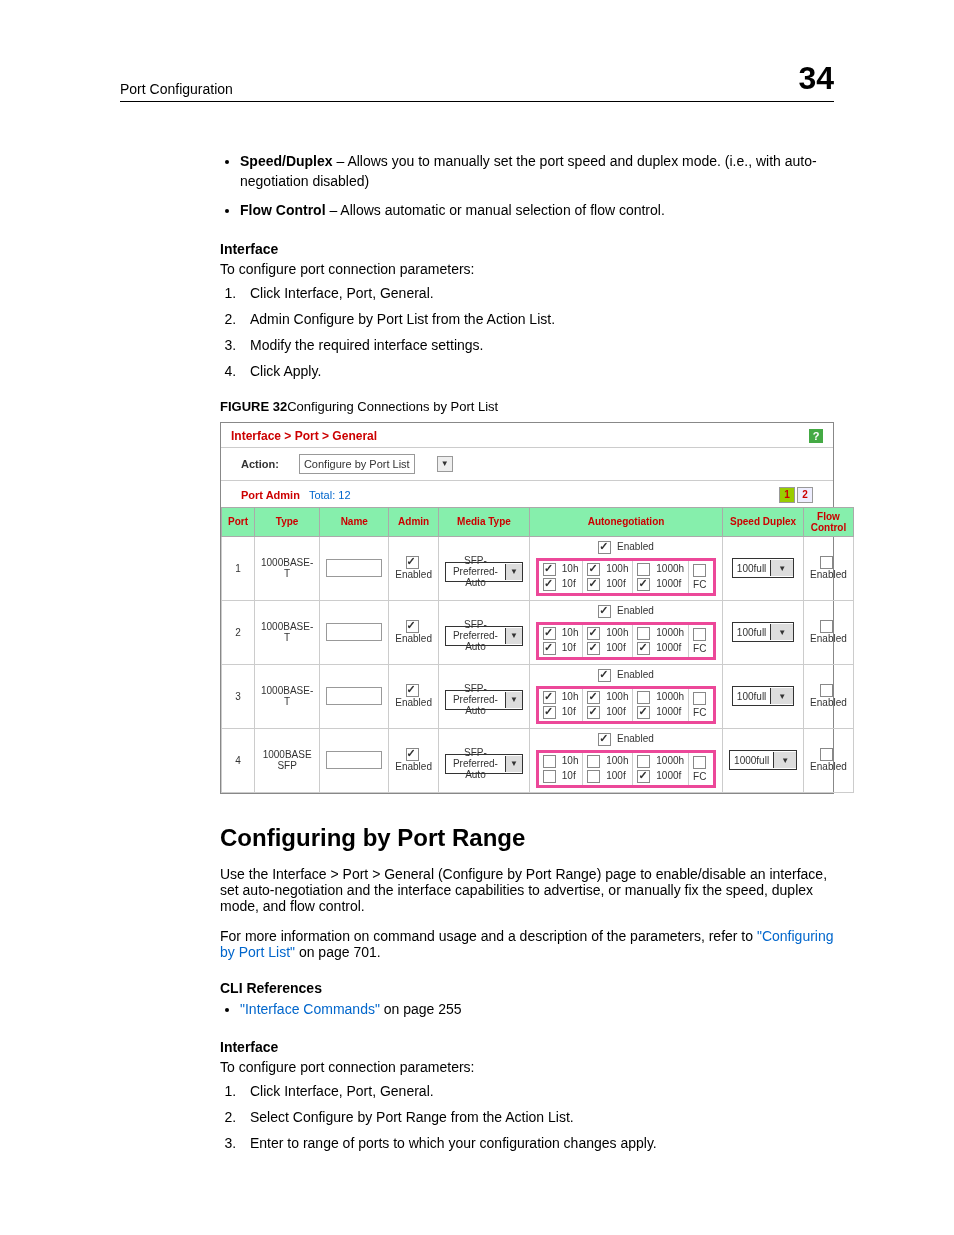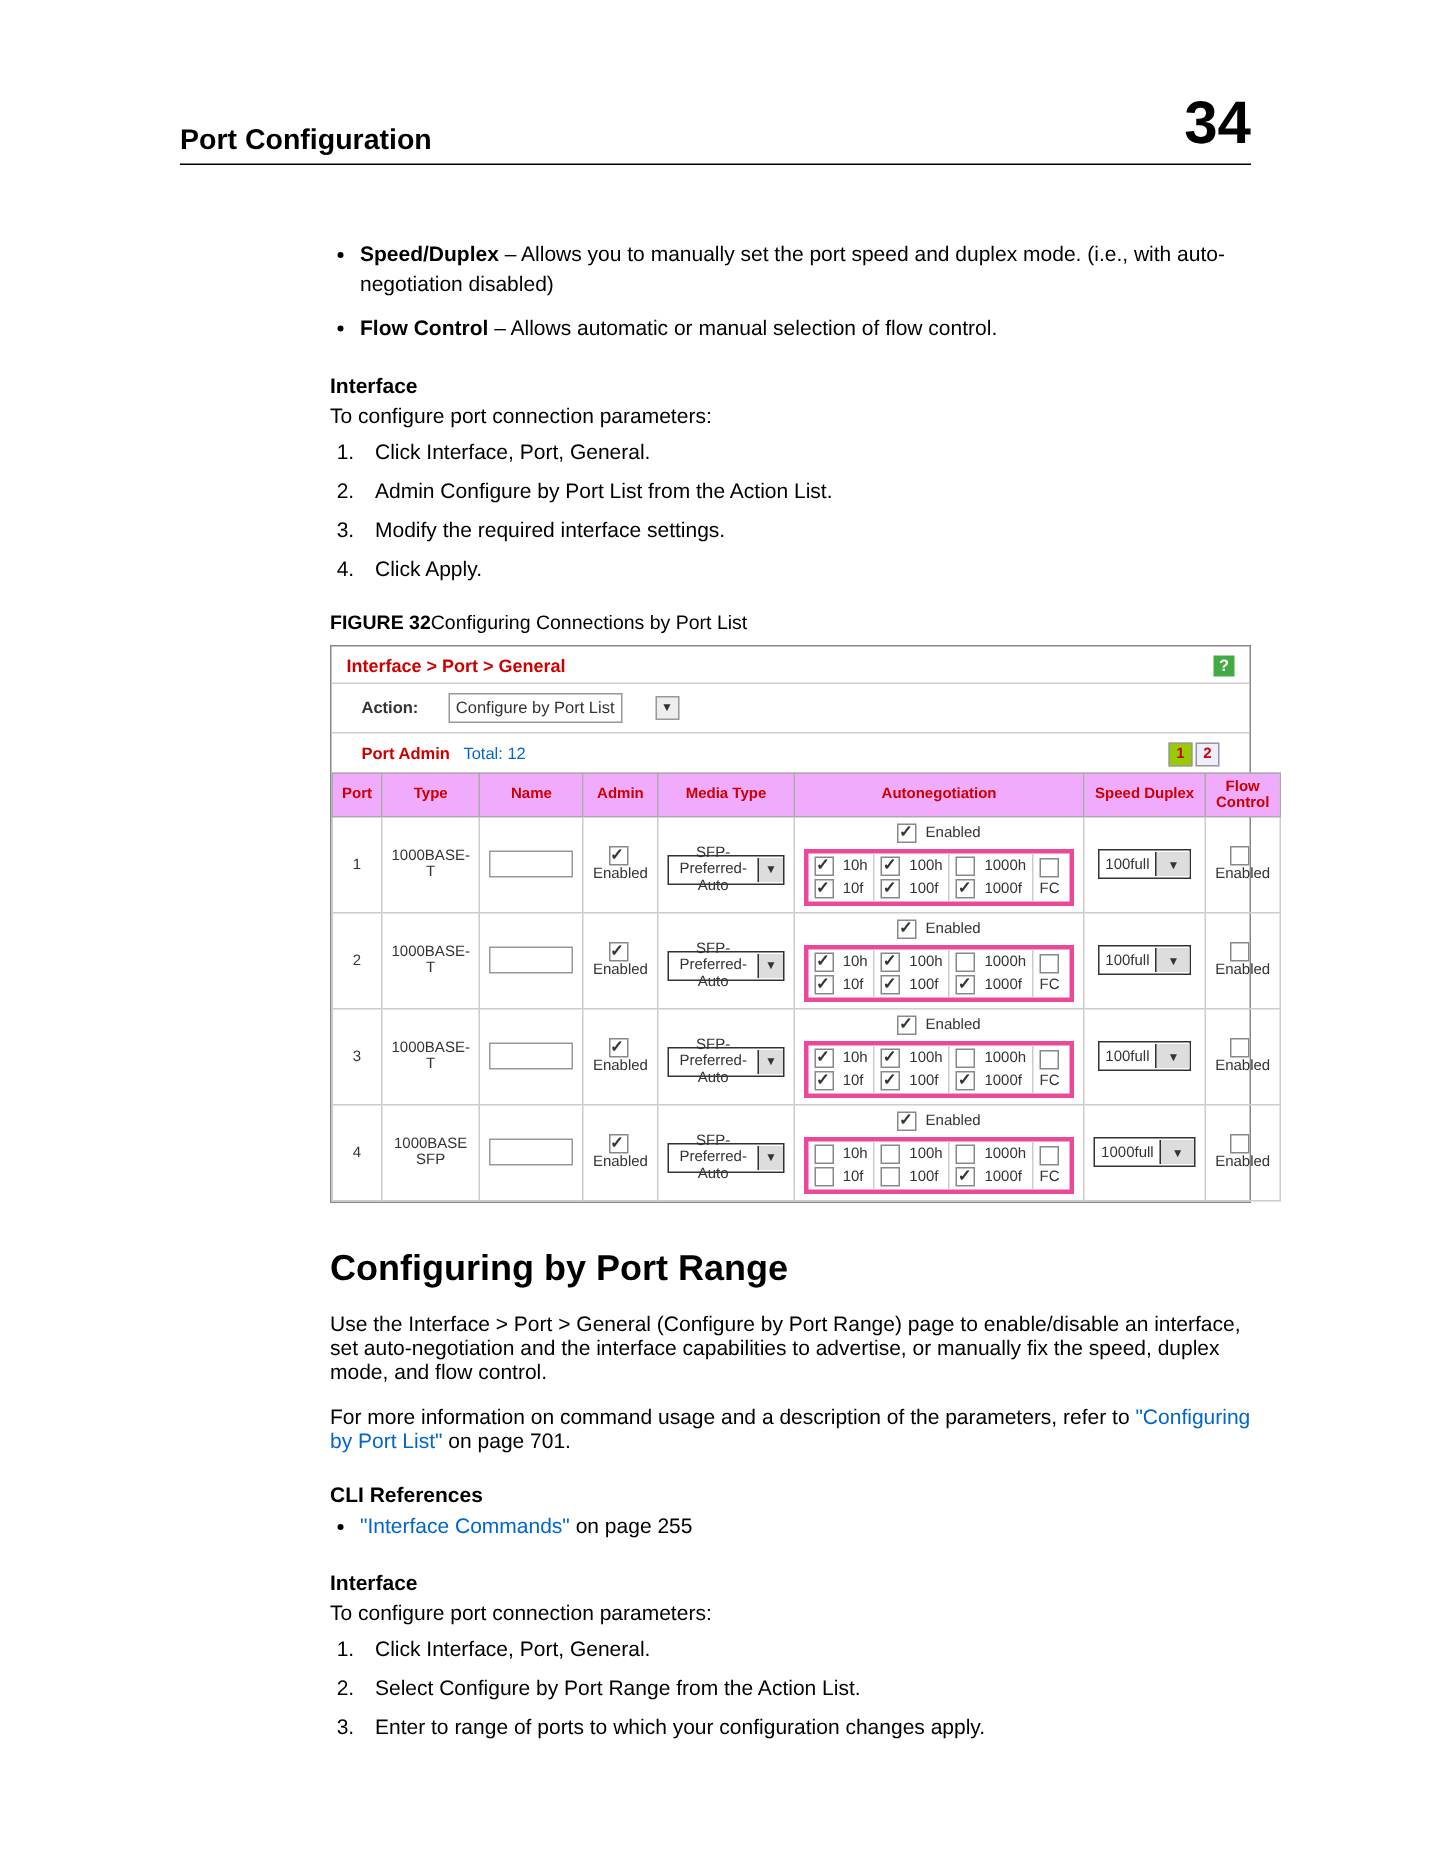--- a/index.html
+++ b/index.html
@@ -11,22 +11,22 @@
     background: #fff;
   }
   .header-row {
     display: flex;
     justify-content: space-between;
     align-items: flex-end;
     border-bottom: 1.5px solid #000;
     padding-bottom: 4px;
     margin-bottom: 50px;
   }
-  .header-left { font-size: 19px; font-weight: bold; }
-  .header-right { font-size: 40px; font-weight: bold; }
+  .header-left { font-size: 14px; }
+  .header-right { font-size: 32px; font-weight: bold; }
   .content-block { margin-left: 100px; margin-bottom: 20px; }
   ul.bullets { list-style: disc; padding-left: 20px; margin: 0 0 20px 0; }
   ul.bullets li { margin-bottom: 10px; line-height: 1.4; }
   .section-heading { font-weight: bold; margin-top: 20px; margin-bottom: 4px; }
   ol.steps { padding-left: 20px; margin: 8px 0 20px 0; }
   ol.steps li { margin-bottom: 10px; padding-left: 10px; }
   .figure-caption { font-size: 13px; font-weight: bold; margin-top: 20px; margin-bottom: 8px; }
   .figure-caption .fig-title { font-weight: normal; }
   .screenshot {
     border: 1px solid #888;
@@ -102,21 +102,21 @@
     font-size: 10px;
   }
   .page-active { background: #9c0; }
   .page-inactive { background: #eef; }
   table.port-table {
     border-collapse: collapse;
     width: 100%;
     font-size: 10px;
   }
   table.port-table th {
-    background: #f0abfc;
+    background: #86efac;
     color: #c00;
     font-weight: bold;
     border: 1px solid #aaa;
     padding: 3px 6px;
     text-align: center;
   }
   table.port-table td {
     border: 1px solid #ccc;
     padding: 4px 6px;
     text-align: center;

